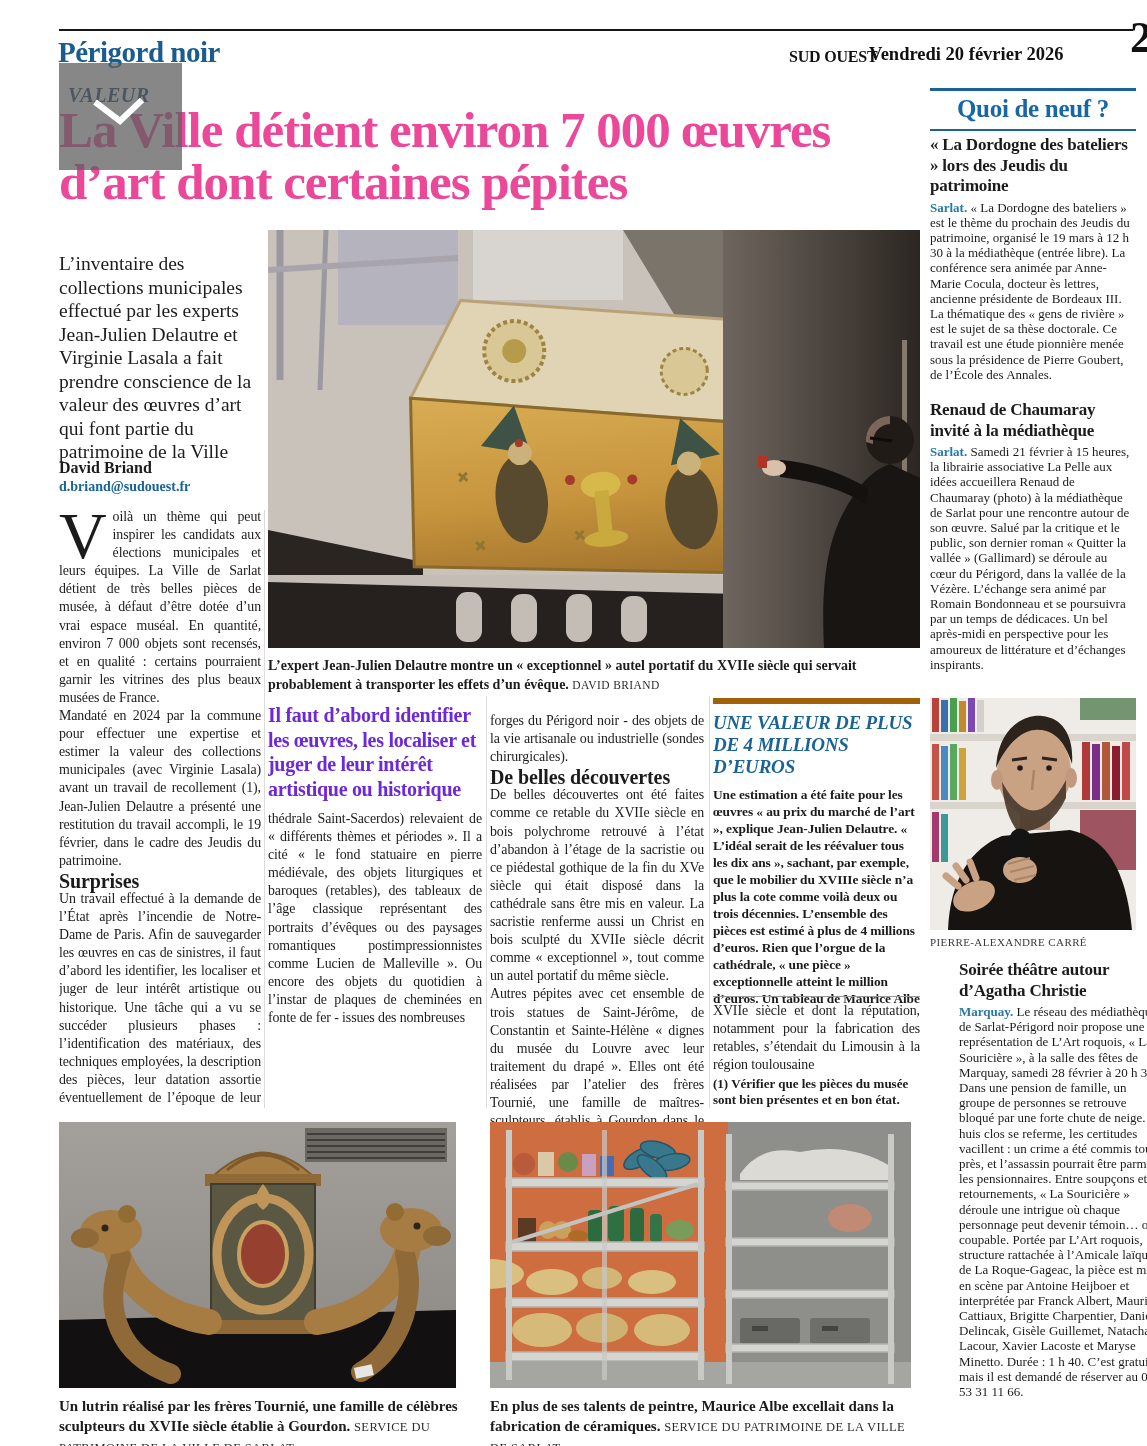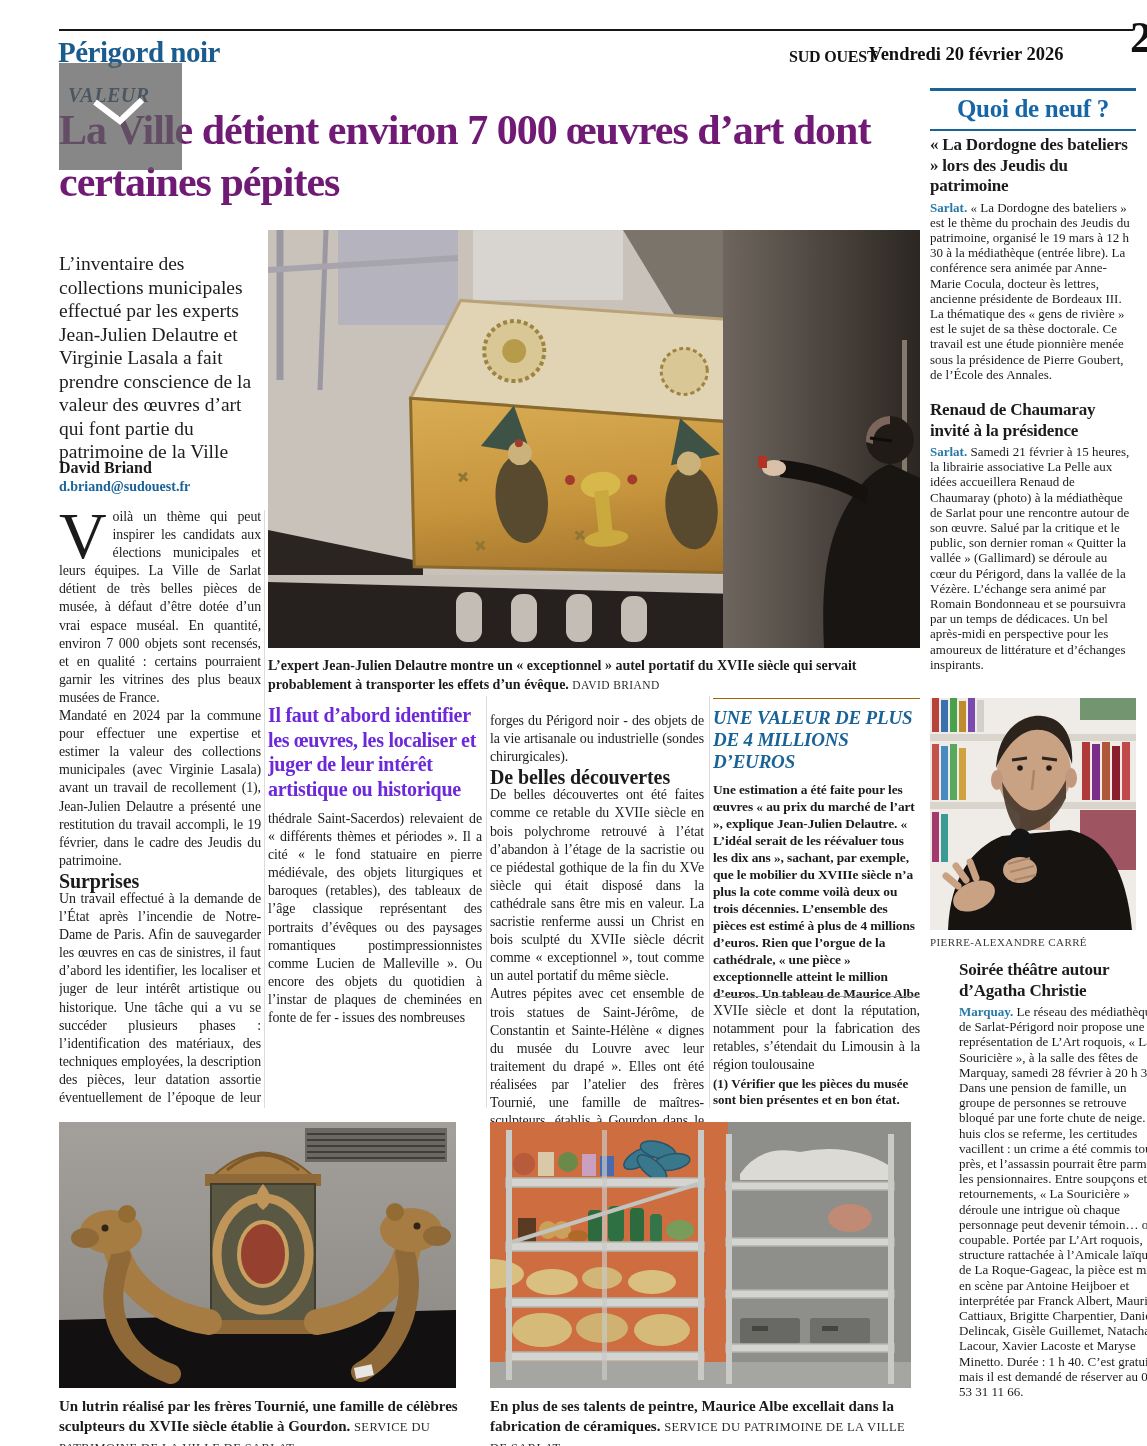--- a/index.html
+++ b/index.html
@@ -5,40 +5,40 @@
   html,body{margin:0;padding:0;background:#ffffff;}
   .page{position:relative;width:1147px;height:1446px;background:#ffffff;overflow:hidden;
         font-family:"Liberation Serif","DejaVu Serif",serif;color:#1b1b1b;}
   .abs{position:absolute;}
   .topline{left:59px;top:29px;width:1074px;height:2px;background:#161616;}
   .section-title{left:58px;top:36px;font-size:29px;font-weight:700;color:#1a5c8e;letter-spacing:-0.5px;}
   .brand{left:789px;top:48px;font-size:16px;font-weight:700;letter-spacing:-0.2px;color:#111;}
   .edition-date{left:869px;top:44px;font-size:18.5px;font-weight:700;color:#111;}
   .pageno{left:1130px;top:12px;font-size:44px;font-weight:700;color:#111;}
   .kicker{left:68px;top:84px;font-size:20px;font-weight:700;font-style:italic;color:#163f63;letter-spacing:0.5px;}
-  .headline{left:59px;top:104px;width:884px;font-size:42px;line-height:52px;font-weight:700;color:#701a75;letter-spacing:-1px;}
+  .headline{left:59px;top:104px;width:884px;font-size:51px;line-height:52px;font-weight:700;color:#ec4899;letter-spacing:-1px;}
   .overlay{left:59px;top:63px;width:123px;height:107px;background:rgba(95,95,95,0.75);z-index:30;}
   .standfirst{left:59px;top:252px;width:208px;font-size:19.5px;line-height:23.5px;color:#1d1d1d;}
   .byline-name{left:59px;top:459px;font-size:16px;font-weight:700;}
   .byline-email{left:59px;top:479px;font-size:14px;font-weight:700;color:#1a6398;text-decoration:none;display:block;}
   .bodytext{font-size:13.9px;line-height:18.1px;text-align:justify;letter-spacing:-0.1px;}
   .col1{left:59px;top:508px;width:202px;height:602px;overflow:hidden;}
   .col2{left:268px;top:694px;width:214px;height:417px;overflow:hidden;}
   .col3{left:490px;top:712px;width:214px;height:417px;overflow:hidden;}
   .bodytext p{margin:0;}
   .dropcap{float:left;font-size:66px;line-height:52px;padding:2px 6px 0 0;font-weight:400;}
   .subhead{font-size:20px;font-weight:700;margin:2px 0 0 0 !important;text-align:left;}
   .pullquote{color:#6d28d9;font-size:20px;line-height:24.5px;font-weight:700;text-align:left;margin:9px 0 9px 0 !important;letter-spacing:-0.3px;}
   .vrule{width:1px;background:#dcdcdc;}
   .main-photo{left:268px;top:230px;width:652px;height:418px;}
   .main-caption{left:268px;top:656px;width:652px;font-size:14px;line-height:19px;}
   .cap-bold{font-weight:700;}
   .cap-credit{font-size:11.5px;letter-spacing:0.4px;color:#2c2c2c;}
   .col4{left:713px;top:698px;width:207px;}
-  .valuebox{border-top:1px solid #a16207;padding-top:8px;height:292px;overflow:hidden;}
+  .valuebox{border-top:6px solid #a16207;padding-top:8px;height:292px;overflow:hidden;}
   .valuebox h3{margin:0 0 8px 0;font-size:19px;line-height:22px;font-style:italic;font-weight:700;color:#1a6398;letter-spacing:-0.2px;}
   .valuebox p{margin:0;font-size:13.4px;line-height:17px;font-weight:700;text-align:left;letter-spacing:-0.1px;}
   .col4-cont{left:713px;top:1002px;width:207px;height:74px;overflow:hidden;}
   .footnote{left:713px;top:1076px;width:207px;font-size:13px;line-height:15.5px;font-weight:700;}
   .photo2{left:59px;top:1122px;width:397px;height:266px;}
   .photo3{left:490px;top:1122px;width:421px;height:266px;}
   .caption2{left:59px;top:1396px;width:404px;font-size:15px;line-height:20px;}
   .caption3{left:490px;top:1396px;width:424px;font-size:15px;line-height:20px;}
   .caption2 .cap-credit,.caption3 .cap-credit{font-size:12.5px;}
   .sidebar-title-box{left:930px;top:88px;width:206px;border-top:3px solid #1a6398;border-bottom:2px solid #1a6398;text-align:center;padding:4px 0 6px 0;}
@@ -293,21 +293,21 @@
   <div class="abs sidebar-title-box">
     <h2>Quoi de neuf ?</h2>
   </div>
 
   <div class="abs sb-item sb1">
     <h3>« La Dordogne des bateliers » lors des Jeudis du patrimoine</h3>
     <p class="sb-body" style="margin:0;"><span class="sb-lead">Sarlat.</span> <span>« La Dordogne des bateliers » est le thème du prochain des Jeudis du patrimoine, organisé le 19 mars à 12 h 30 à la médiathèque (entrée libre). La conférence sera animée par Anne-Marie Cocula, docteur ès lettres, ancienne présidente de Bordeaux III. La thématique des « gens de rivière » est le sujet de sa thèse doctorale. Ce travail est une étude pionnière menée sous la présidence de Pierre Goubert, de l’École des Annales.</span></p>
   </div>
 
   <div class="abs sb-item sb2">
-    <h3>Renaud de Chaumaray invité à la présidence</h3>
+    <h3>Renaud de Chaumaray invité à la médiathèque</h3>
     <p class="sb-body" style="margin:0;"><span class="sb-lead">Sarlat.</span> <span>Samedi 21 février à 15 heures, la librairie associative La Pelle aux idées accueillera Renaud de Chaumaray (photo) à la médiathèque de Sarlat pour une rencontre autour de son œuvre. Salué par la critique et le public, son dernier roman « Quitter la vallée » (Gallimard) se déroule au cœur du Périgord, dans la vallée de la Vézère. L’échange sera animé par Romain Bondonneau et se poursuivra par un temps de dédicaces. Un bel après-midi en perspective pour les amoureux de littérature et d’échanges inspirants.</span></p>
   </div>
 
   <div class="abs sb-photo">
     <svg width="206" height="232" viewBox="0 0 206 232">
       <rect width="206" height="232" fill="#efece7"></rect>
       <rect x="0" y="36" width="206" height="7" fill="#d9d5cd"></rect>
       <rect x="0" y="104" width="206" height="7" fill="#d9d5cd"></rect>
       <g>
         <rect x="2" y="0" width="7" height="34" fill="#b8433a"></rect>

